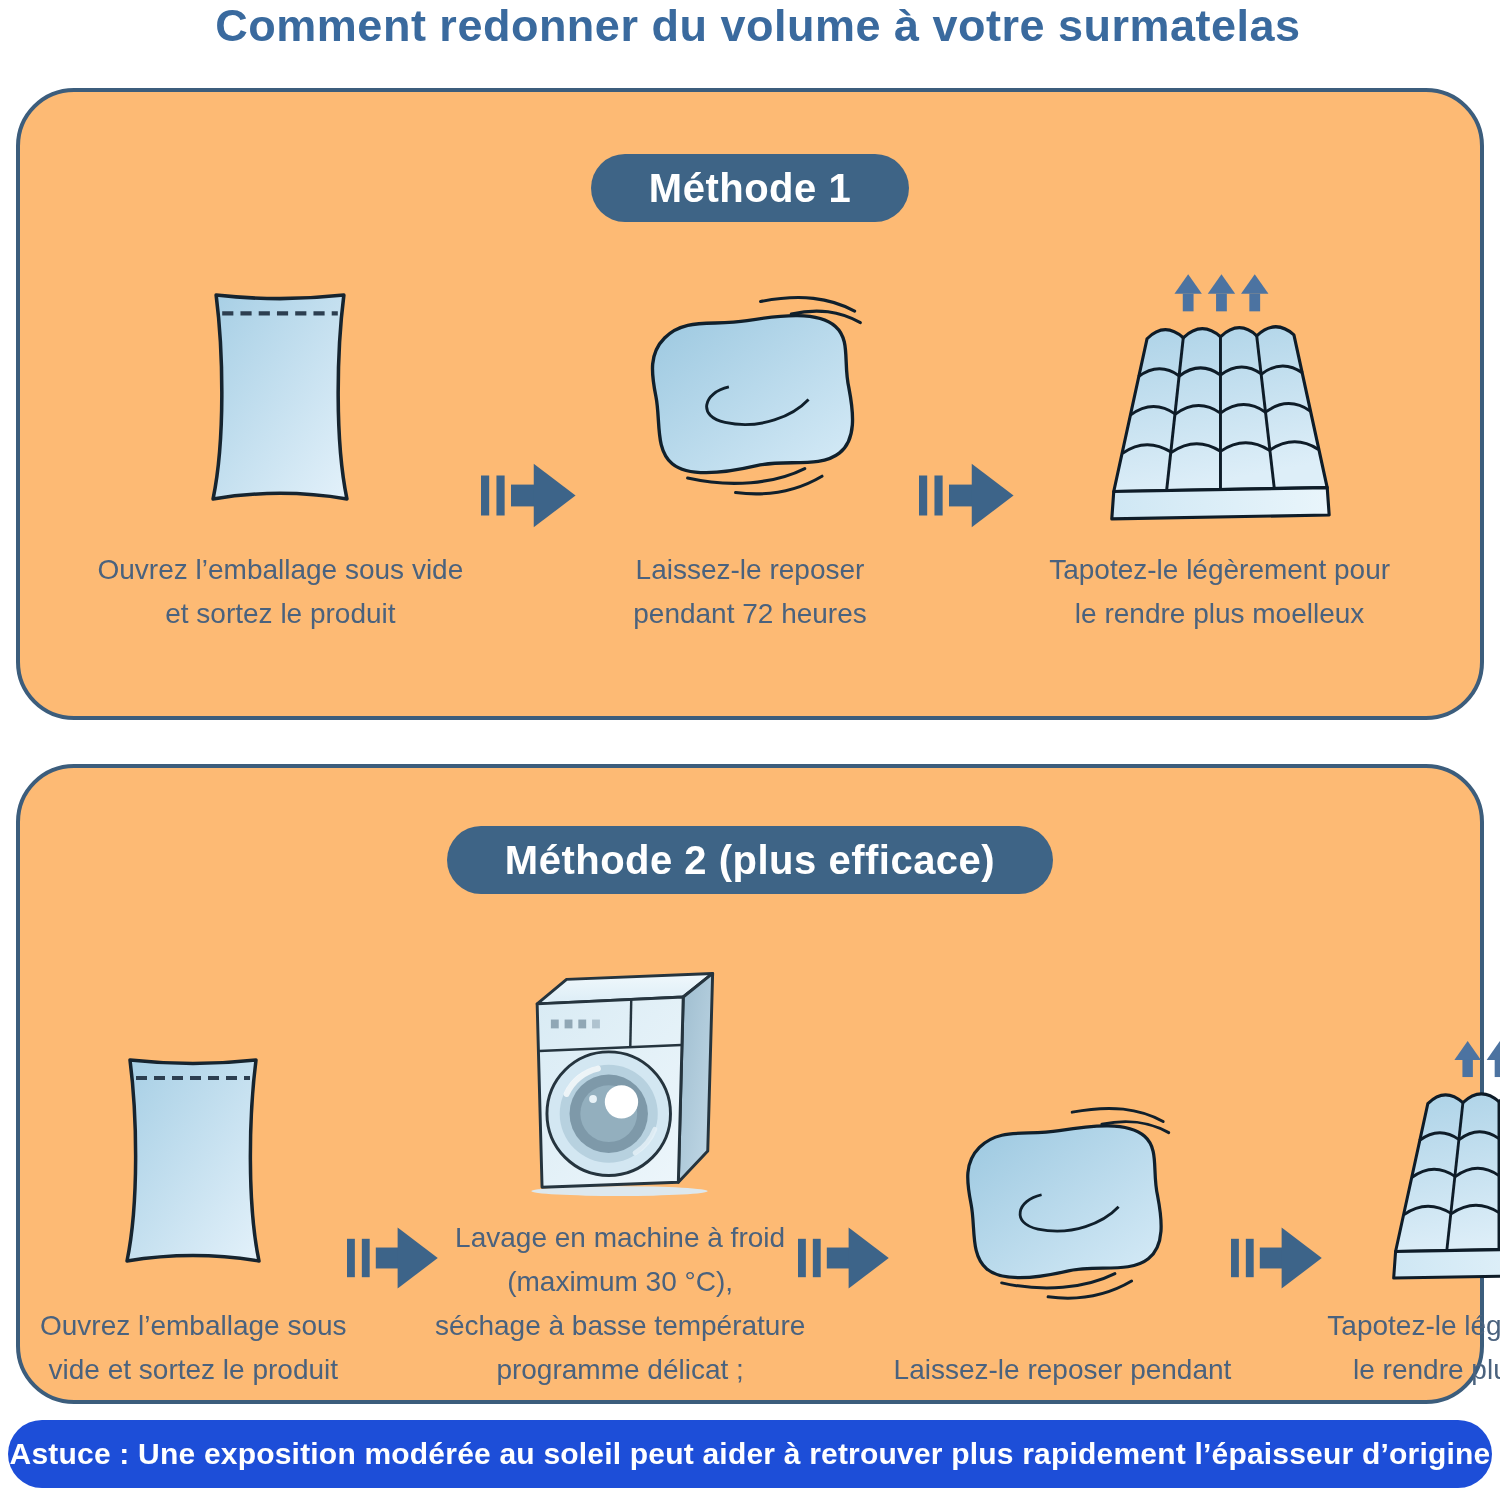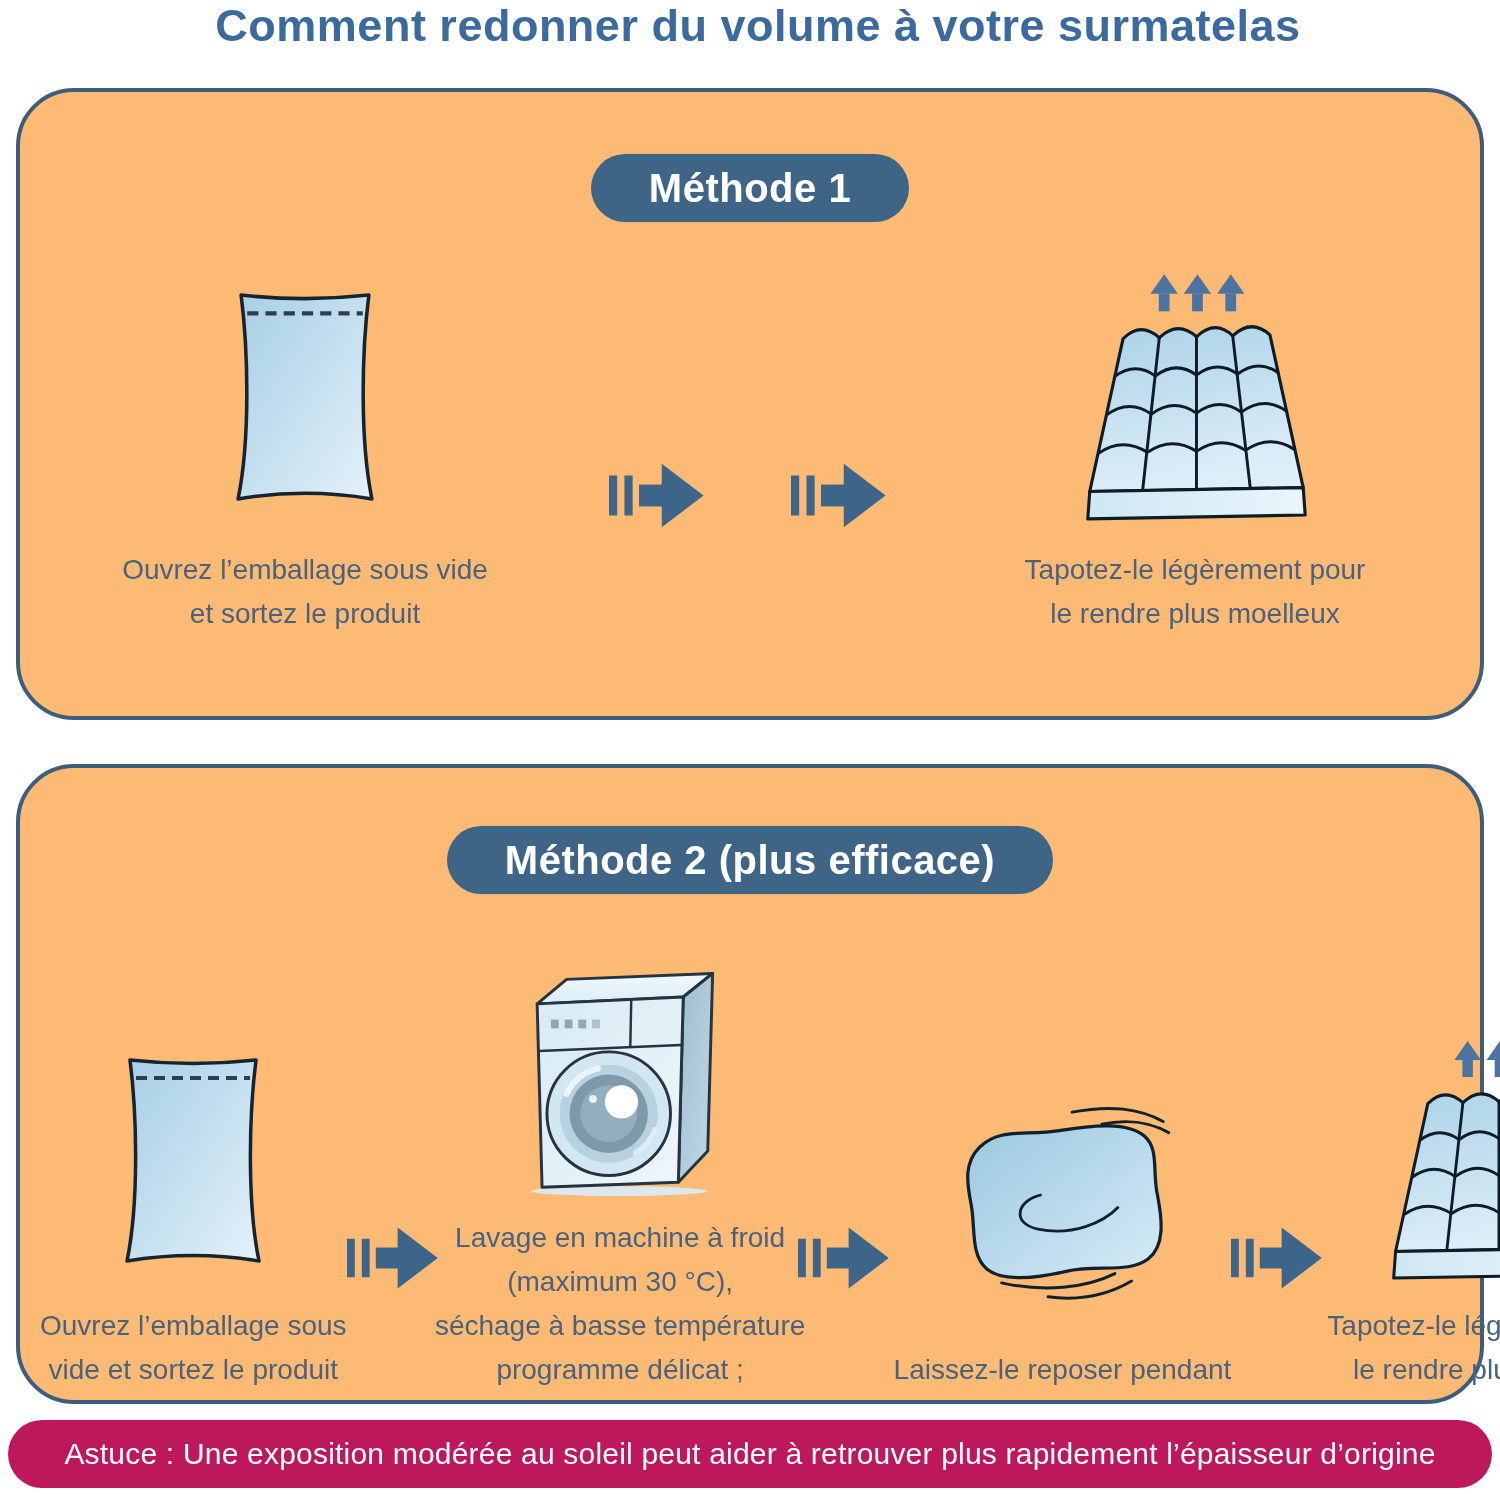--- a/index.html
+++ b/index.html
@@ -48,23 +48,23 @@
   .caption{
     margin-top:10px;
     font-size:28px;line-height:44px;
     color:#4A627E;text-align:center;
   }
   .cap-line{white-space:nowrap;}
   .w450{width:450px;} .w380{width:380px;} .w330{width:330px;}
   .w355{width:355px;} .w370{width:370px;} .w390{width:390px;}
   .tip-bar{
     margin:16px 8px 0;height:68px;
-    background:#be185d;border-radius:36px;
+    background:#1d4ed8;border-radius:36px;
     display:flex;align-items:center;justify-content:center;
-    color:#ffffff;font-size:30px;font-weight:400;letter-spacing:0.2px;
+    color:#ffffff;font-size:30px;font-weight:700;letter-spacing:0.2px;
     white-space:nowrap;
   }
   .defs-holder{position:absolute;width:0;height:0;overflow:hidden;}
 </style>
 </head>
 <body>
 
 <svg class="defs-holder" aria-hidden="true">
   <defs>
     <linearGradient id="gBag" x1="0" y1="0" x2="1" y2="1">
@@ -126,20 +126,36 @@
 
       <div class="arrowbox">
         <svg width="100" height="75" viewBox="0 0 110 82" fill="#3D6489">
           <rect x="0" y="19" width="9" height="44"></rect>
           <rect x="17" y="19" width="9" height="44"></rect>
           <rect x="33" y="29" width="28" height="24"></rect>
           <polygon points="58,6 104,41 58,76"></polygon>
         </svg>
       </div>
 
+      <div class="step w380">
+        <div class="illo">
+          <svg width="240" height="212" viewBox="0 0 250 215">
+            <path d="M36,46 C58,24 86,34 122,28 C158,22 196,18 214,34 C230,48 222,72 228,98 C233,124 236,152 218,166 C198,182 162,172 132,179 C102,186 62,192 44,177 C26,162 32,132 27,107 C22,82 20,62 36,46 Z" fill="url(#gBlob)" stroke="#10202C" stroke-width="3.5" stroke-linejoin="round"></path>
+            <path d="M103,97 C76,103 70,128 99,134 C136,142 170,127 186,110" fill="none" stroke="#10202C" stroke-width="3"></path>
+            <path d="M136,8 C178,0 208,4 234,18" fill="none" stroke="#10202C" stroke-width="3.2" stroke-linecap="round"></path>
+            <path d="M168,21 C196,15 218,18 240,30" fill="none" stroke="#10202C" stroke-width="3.2" stroke-linecap="round"></path>
+            <path d="M60,192 C105,202 150,198 182,182" fill="none" stroke="#10202C" stroke-width="3.2" stroke-linecap="round"></path>
+            <path d="M110,207 C148,212 178,203 200,190" fill="none" stroke="#10202C" stroke-width="3.2" stroke-linecap="round"></path>
+          </svg>
+        </div>
+        <div class="caption">
+          <div class="cap-line">Laissez-le reposer</div>
+          <div class="cap-line">pendant 72 heures</div>
+        </div>
+      </div>
 
       <div class="arrowbox">
         <svg width="100" height="75" viewBox="0 0 110 82" fill="#3D6489">
           <rect x="0" y="19" width="9" height="44"></rect>
           <rect x="17" y="19" width="9" height="44"></rect>
           <rect x="33" y="29" width="28" height="24"></rect>
           <polygon points="58,6 104,41 58,76"></polygon>
         </svg>
       </div>
 

